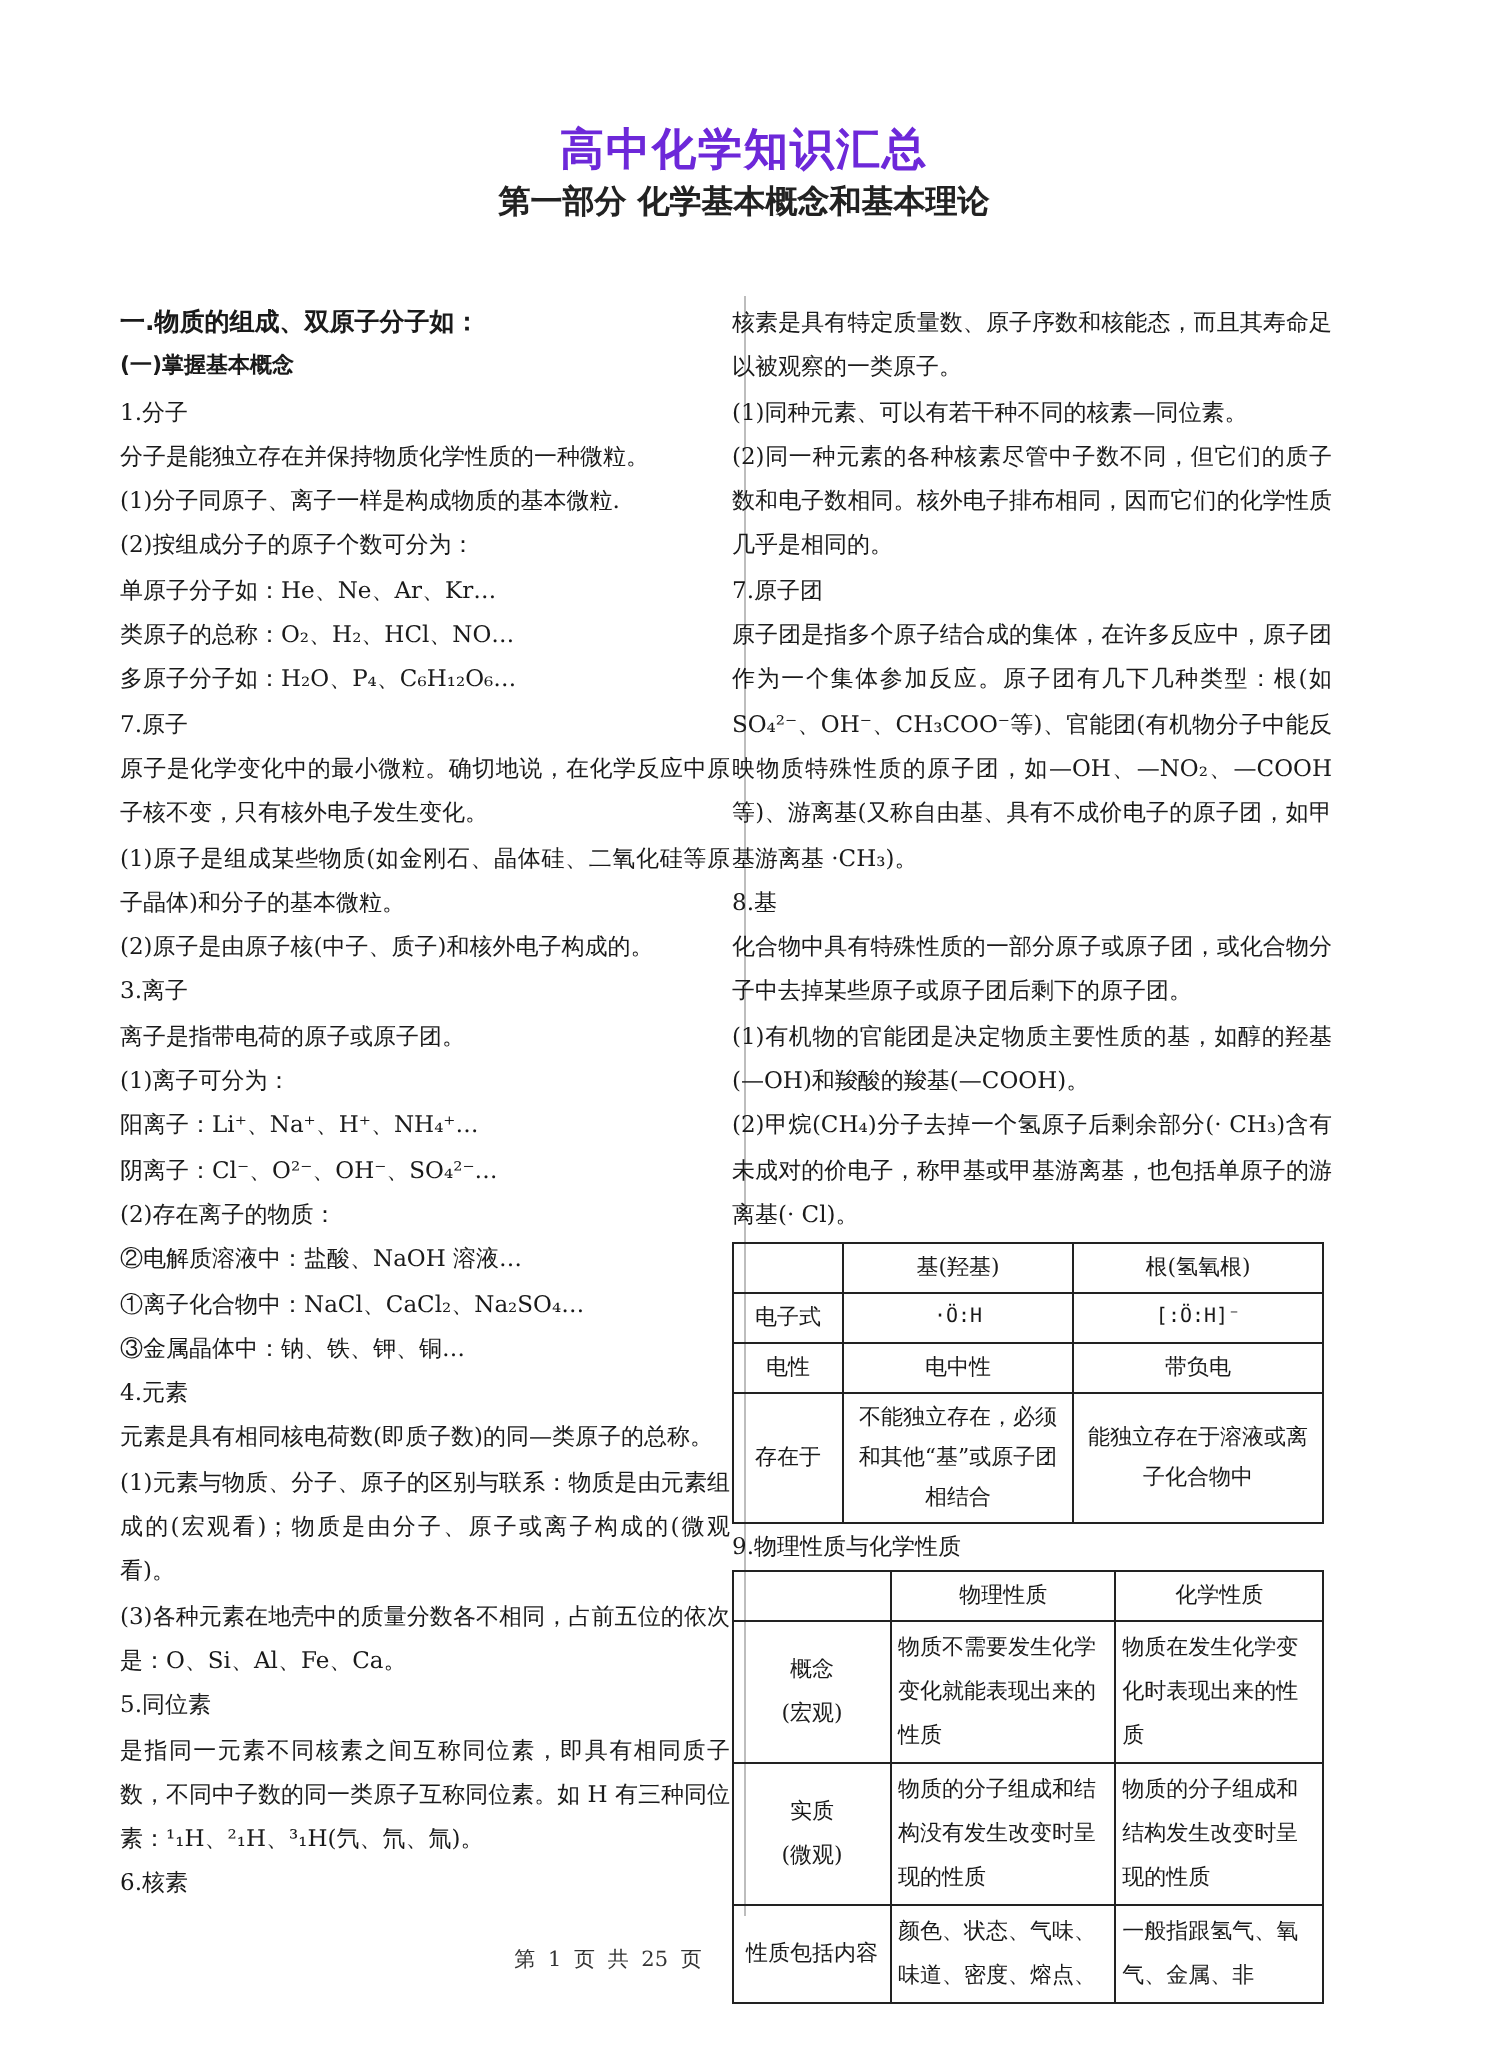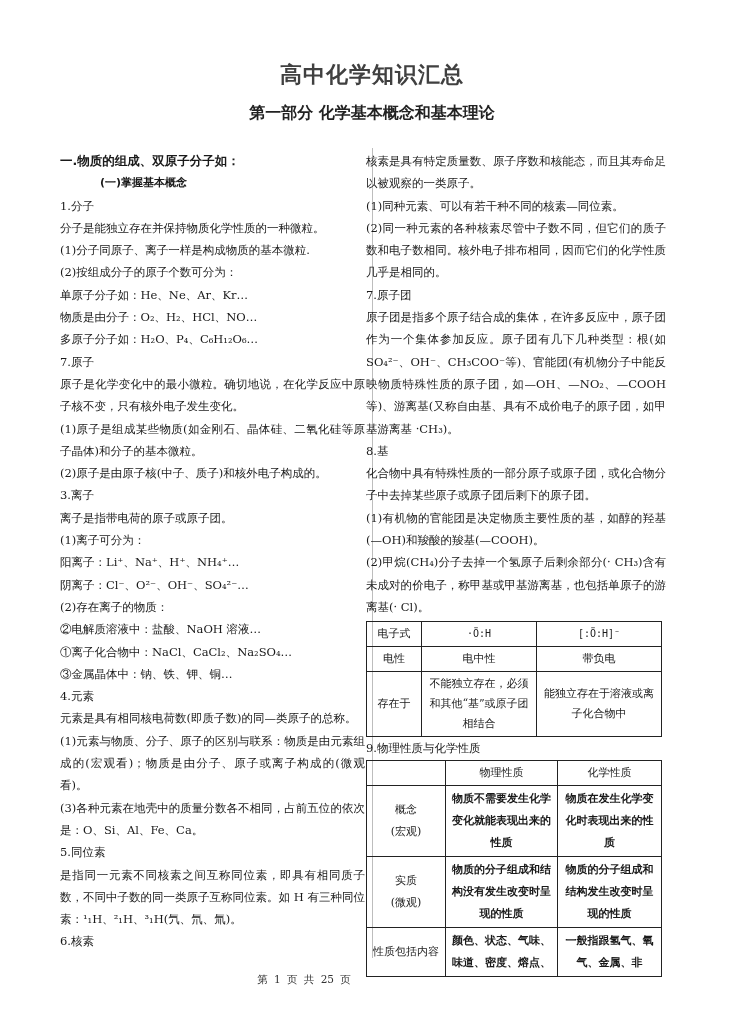--- a/index.html
+++ b/index.html
@@ -4,54 +4,54 @@
 <style>
   html, body { margin: 0; padding: 0; background: #ffffff; }
   body {
     width: 744px; height: 1032px; position: relative; overflow: hidden;
     font-family: "DejaVu Serif", "Liberation Serif", serif;
     color: #1a1a1a;
   }
   .title {
     position: absolute; left: 0; top: 60px; width: 744px; text-align: center;
     font-family: "DejaVu Sans", "Liberation Sans", sans-serif;
-    font-weight: bold; font-size: 22px; letter-spacing: 1px; color: #404040;
+    font-weight: bold; font-size: 22px; letter-spacing: 1px; color: #6d28d9;
   }
   .subtitle {
-    position: absolute; left: 0; top: 103px; width: 744px; text-align: center;
+    position: absolute; left: 0; top: 91px; width: 744px; text-align: center;
     font-family: "DejaVu Sans", "Liberation Sans", sans-serif;
     font-weight: bold; font-size: 16px; color: #222;
   }
   .col {
     position: absolute; top: 150px; font-size: 11.5px; line-height: 22.3px;
   }
   .col.left { left: 60px; width: 305px; }
   .col.right { left: 366px; width: 300px; }
   .divider {
     position: absolute; left: 372px; top: 148px; width: 1px; height: 810px;
     background: #bdbdbd;
   }
   .line { white-space: nowrap; }
   .wrap { white-space: normal; text-align: justify; }
   .h1 { font-family: "DejaVu Sans", "Liberation Sans", sans-serif; font-weight: bold; font-size: 12.5px; }
-  .h2 { font-family: "DejaVu Sans", "Liberation Sans", sans-serif; font-weight: bold; font-size: 11px; margin-left: 40px; }
+  .h2 { font-family: "DejaVu Sans", "Liberation Sans", sans-serif; font-weight: bold; font-size: 11px; }
   table {
     border-collapse: collapse; width: 296px; font-size: 11px; line-height: 20px;
   }
   td, th {
     border: 1px solid #222; text-align: center; vertical-align: middle;
     font-weight: normal; padding: 2px 3px;
   }
   .t1 { margin-top: 3px; }
   .t1 td:first-child, .t1 th:first-child { width: 48px; }
   .t1 td:nth-child(2), .t1 th:nth-child(2) { width: 108px; }
   .ef { font-family: "DejaVu Sans Mono", "Liberation Mono", monospace; font-size: 10px; }
   .t2 td { line-height: 22px; }
   .t2 td:first-child, .t2 th:first-child { width: 72px; }
-  .t2 td.l { text-align: center; font-weight: bold; }
+  .t2 td.l { text-align: left; }
   .footer {
     position: absolute; left: 0; top: 973px; width: 608px; text-align: center;
     font-size: 10.5px; color: #333; word-spacing: 3px;
   }
 </style>
 </head>
 <body>
 
 <div class="title">高中化学知识汇总</div>
 <div class="subtitle">第一部分  化学基本概念和基本理论</div>
@@ -59,21 +59,21 @@
 <div class="divider"></div>
 
 <div class="col left">
   <div class="h1">一.物质的组成、双原子分子如：</div>
   <div class="h2">(一)掌握基本概念</div>
   <div class="line">1.分子</div>
   <div class="line">分子是能独立存在并保持物质化学性质的一种微粒。</div>
   <div class="line">(1)分子同原子、离子一样是构成物质的基本微粒.</div>
   <div class="line">(2)按组成分子的原子个数可分为：</div>
   <div class="line">单原子分子如：He、Ne、Ar、Kr…</div>
-  <div class="line">物质是由分子：O₂、H₂、HCl、NO…</div>
+  <div class="line">类原子的总称：O₂、H₂、HCl、NO…</div>
   <div class="line">多原子分子如：H₂O、P₄、C₆H₁₂O₆…</div>
   <div class="line">7.原子</div>
   <div class="wrap">原子是化学变化中的最小微粒。确切地说，在化学反应中原子核不变，只有核外电子发生变化。</div>
   <div class="wrap">(1)原子是组成某些物质(如金刚石、晶体硅、二氧化硅等原子晶体)和分子的基本微粒。</div>
   <div class="line">(2)原子是由原子核(中子、质子)和核外电子构成的。</div>
   <div class="line">3.离子</div>
   <div class="line">离子是指带电荷的原子或原子团。</div>
   <div class="line">(1)离子可分为：</div>
   <div class="line">阳离子：Li⁺、Na⁺、H⁺、NH₄⁺…</div>
   <div class="line">阴离子：Cl⁻、O²⁻、OH⁻、SO₄²⁻…</div>
@@ -96,20 +96,25 @@
   <div class="wrap">(2)同一种元素的各种核素尽管中子数不同，但它们的质子数和电子数相同。核外电子排布相同，因而它们的化学性质几乎是相同的。</div>
   <div class="line">7.原子团</div>
   <div class="wrap">原子团是指多个原子结合成的集体，在许多反应中，原子团作为一个集体参加反应。原子团有几下几种类型：根(如SO₄²⁻、OH⁻、CH₃COO⁻等)、官能团(有机物分子中能反映物质特殊性质的原子团，如—OH、—NO₂、—COOH 等)、游离基(又称自由基、具有不成价电子的原子团，如甲基游离基 ·CH₃)。</div>
   <div class="line">8.基</div>
   <div class="wrap">化合物中具有特殊性质的一部分原子或原子团，或化合物分子中去掉某些原子或原子团后剩下的原子团。</div>
   <div class="wrap">(1)有机物的官能团是决定物质主要性质的基，如醇的羟基(—OH)和羧酸的羧基(—COOH)。</div>
   <div class="wrap">(2)甲烷(CH₄)分子去掉一个氢原子后剩余部分(· CH₃)含有未成对的价电子，称甲基或甲基游离基，也包括单原子的游离基(· Cl)。</div>
 
   <table class="t1">
     <tbody>
+        <tr>
+      <th></th>
+      <th>基(羟基)</th>
+      <th>根(氢氧根)</th>
+    </tr>
     <tr>
       <td>电子式</td>
       <td class="ef">·Ö:H</td>
       <td class="ef">[:Ö:H]⁻</td>
     </tr>
     <tr>
       <td>电性</td>
       <td>电中性</td>
       <td>带负电</td>
     </tr>

